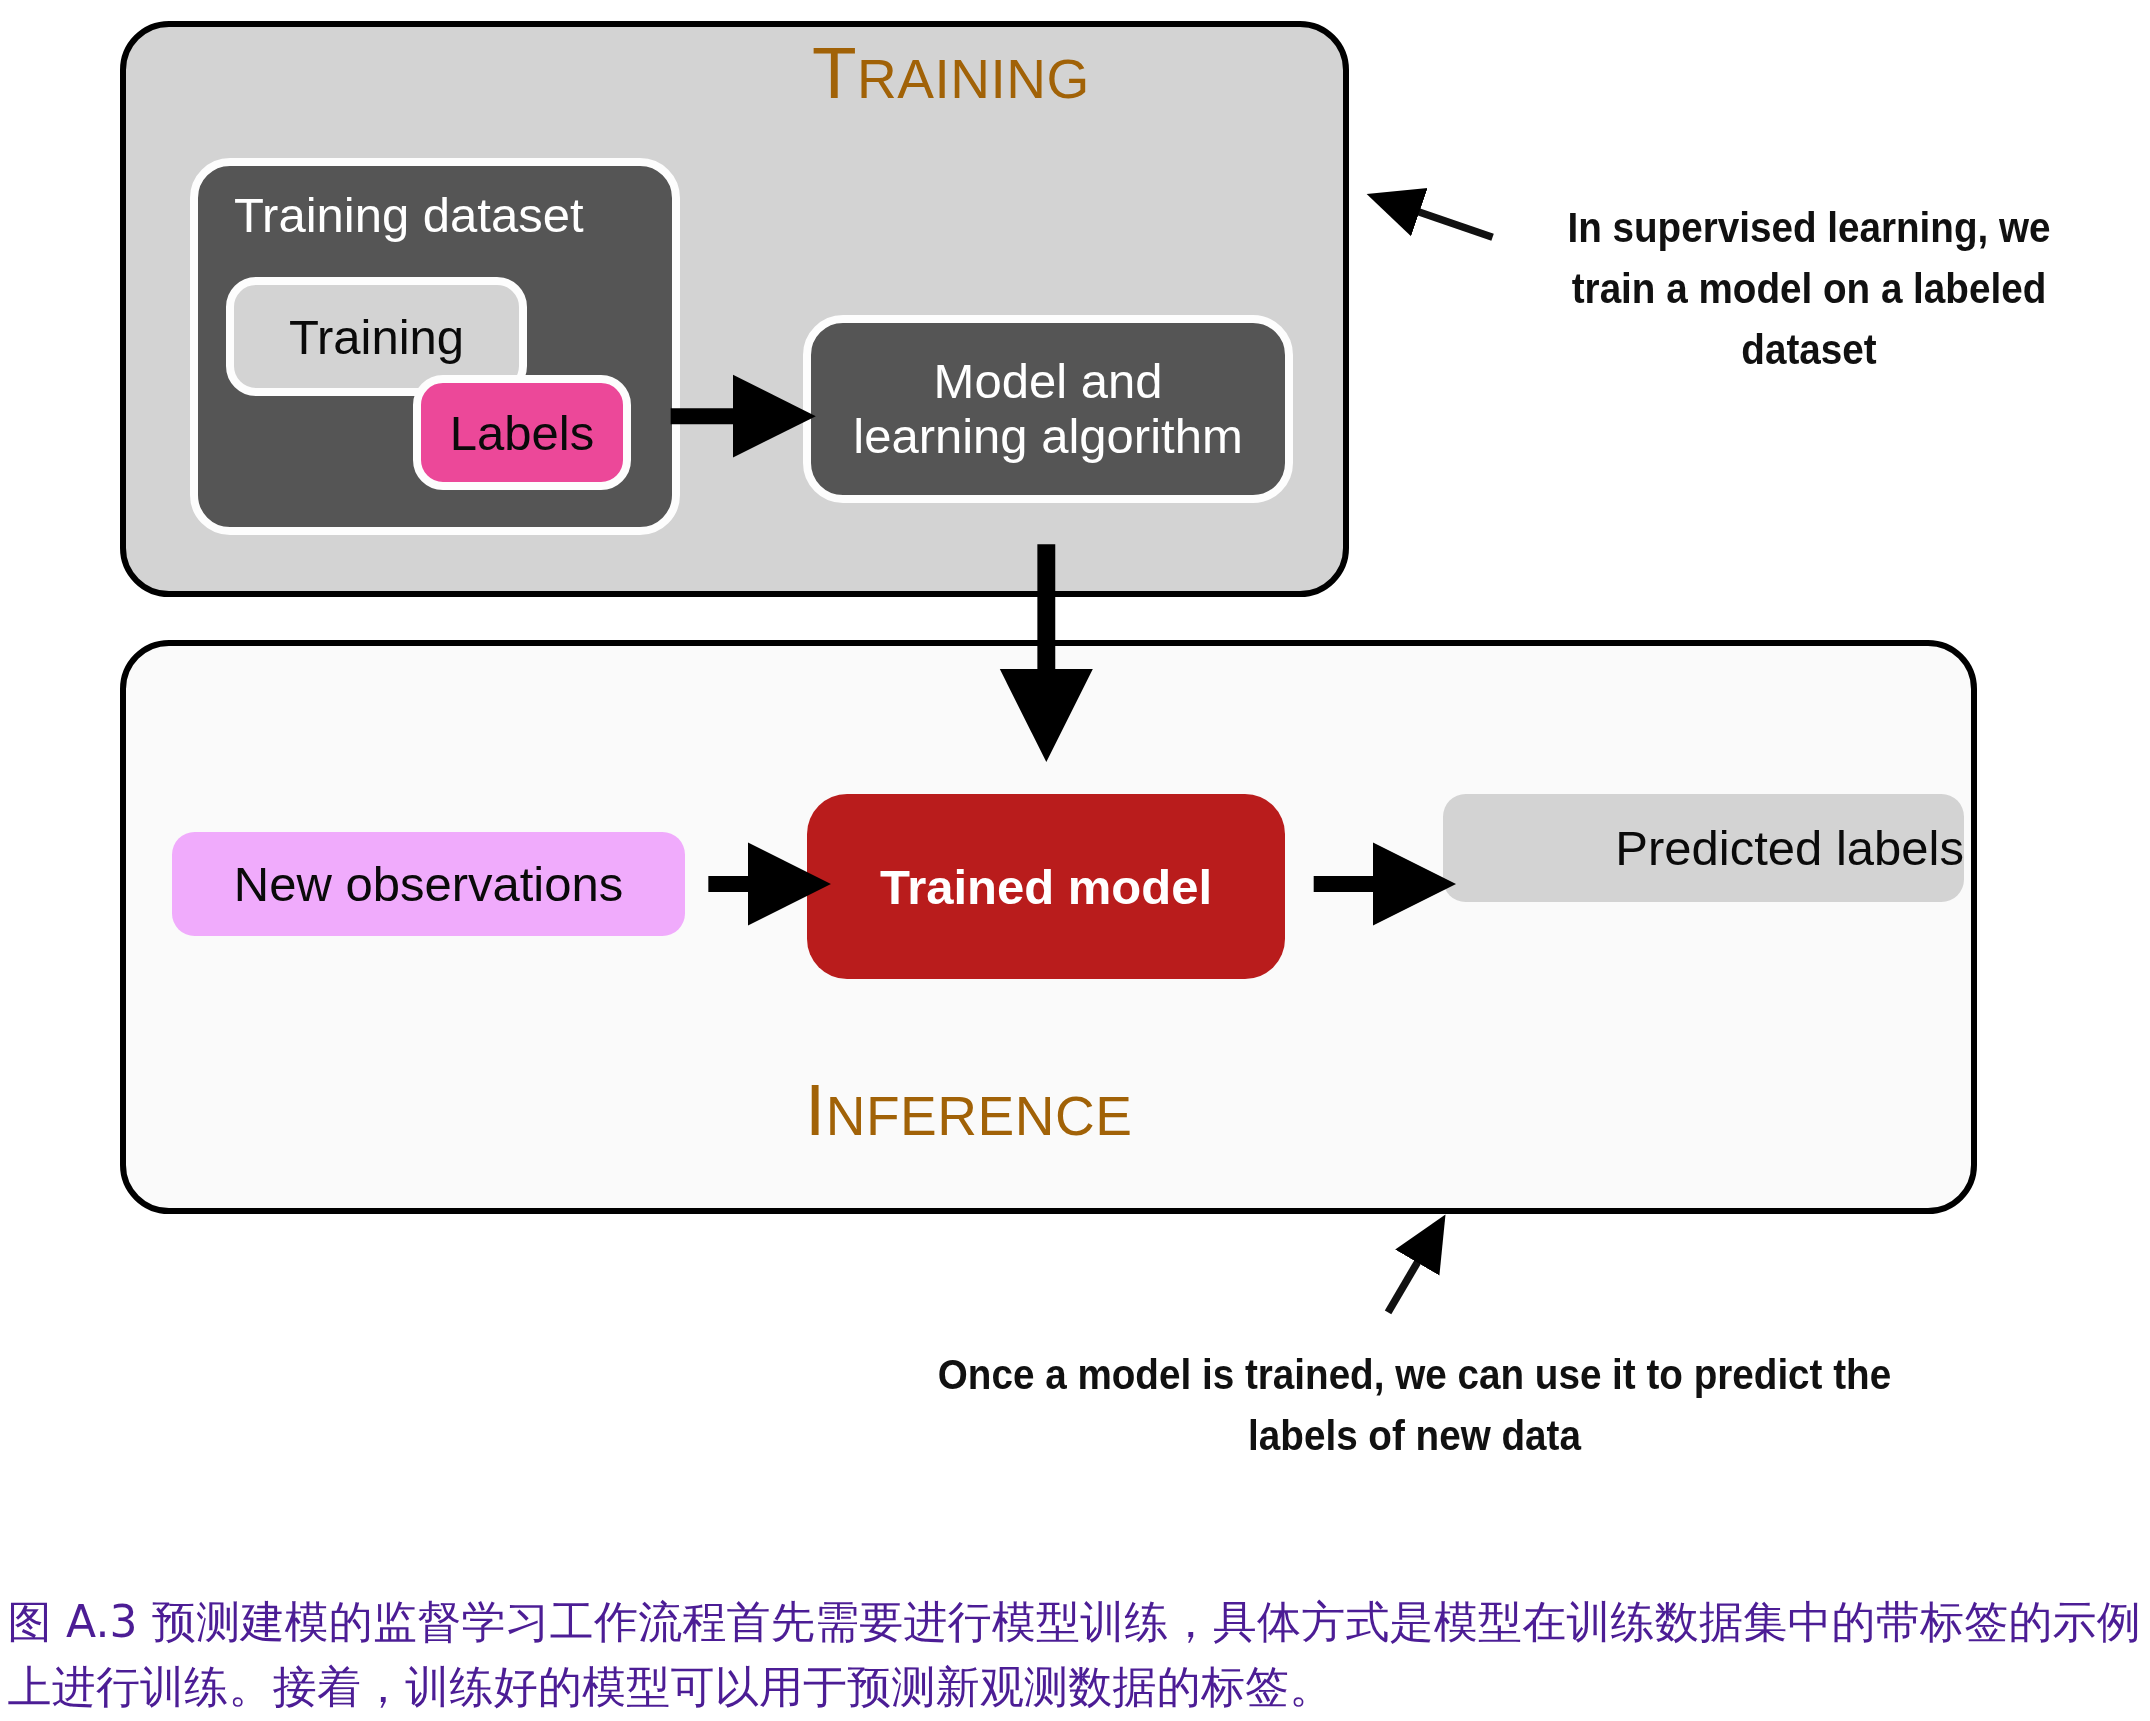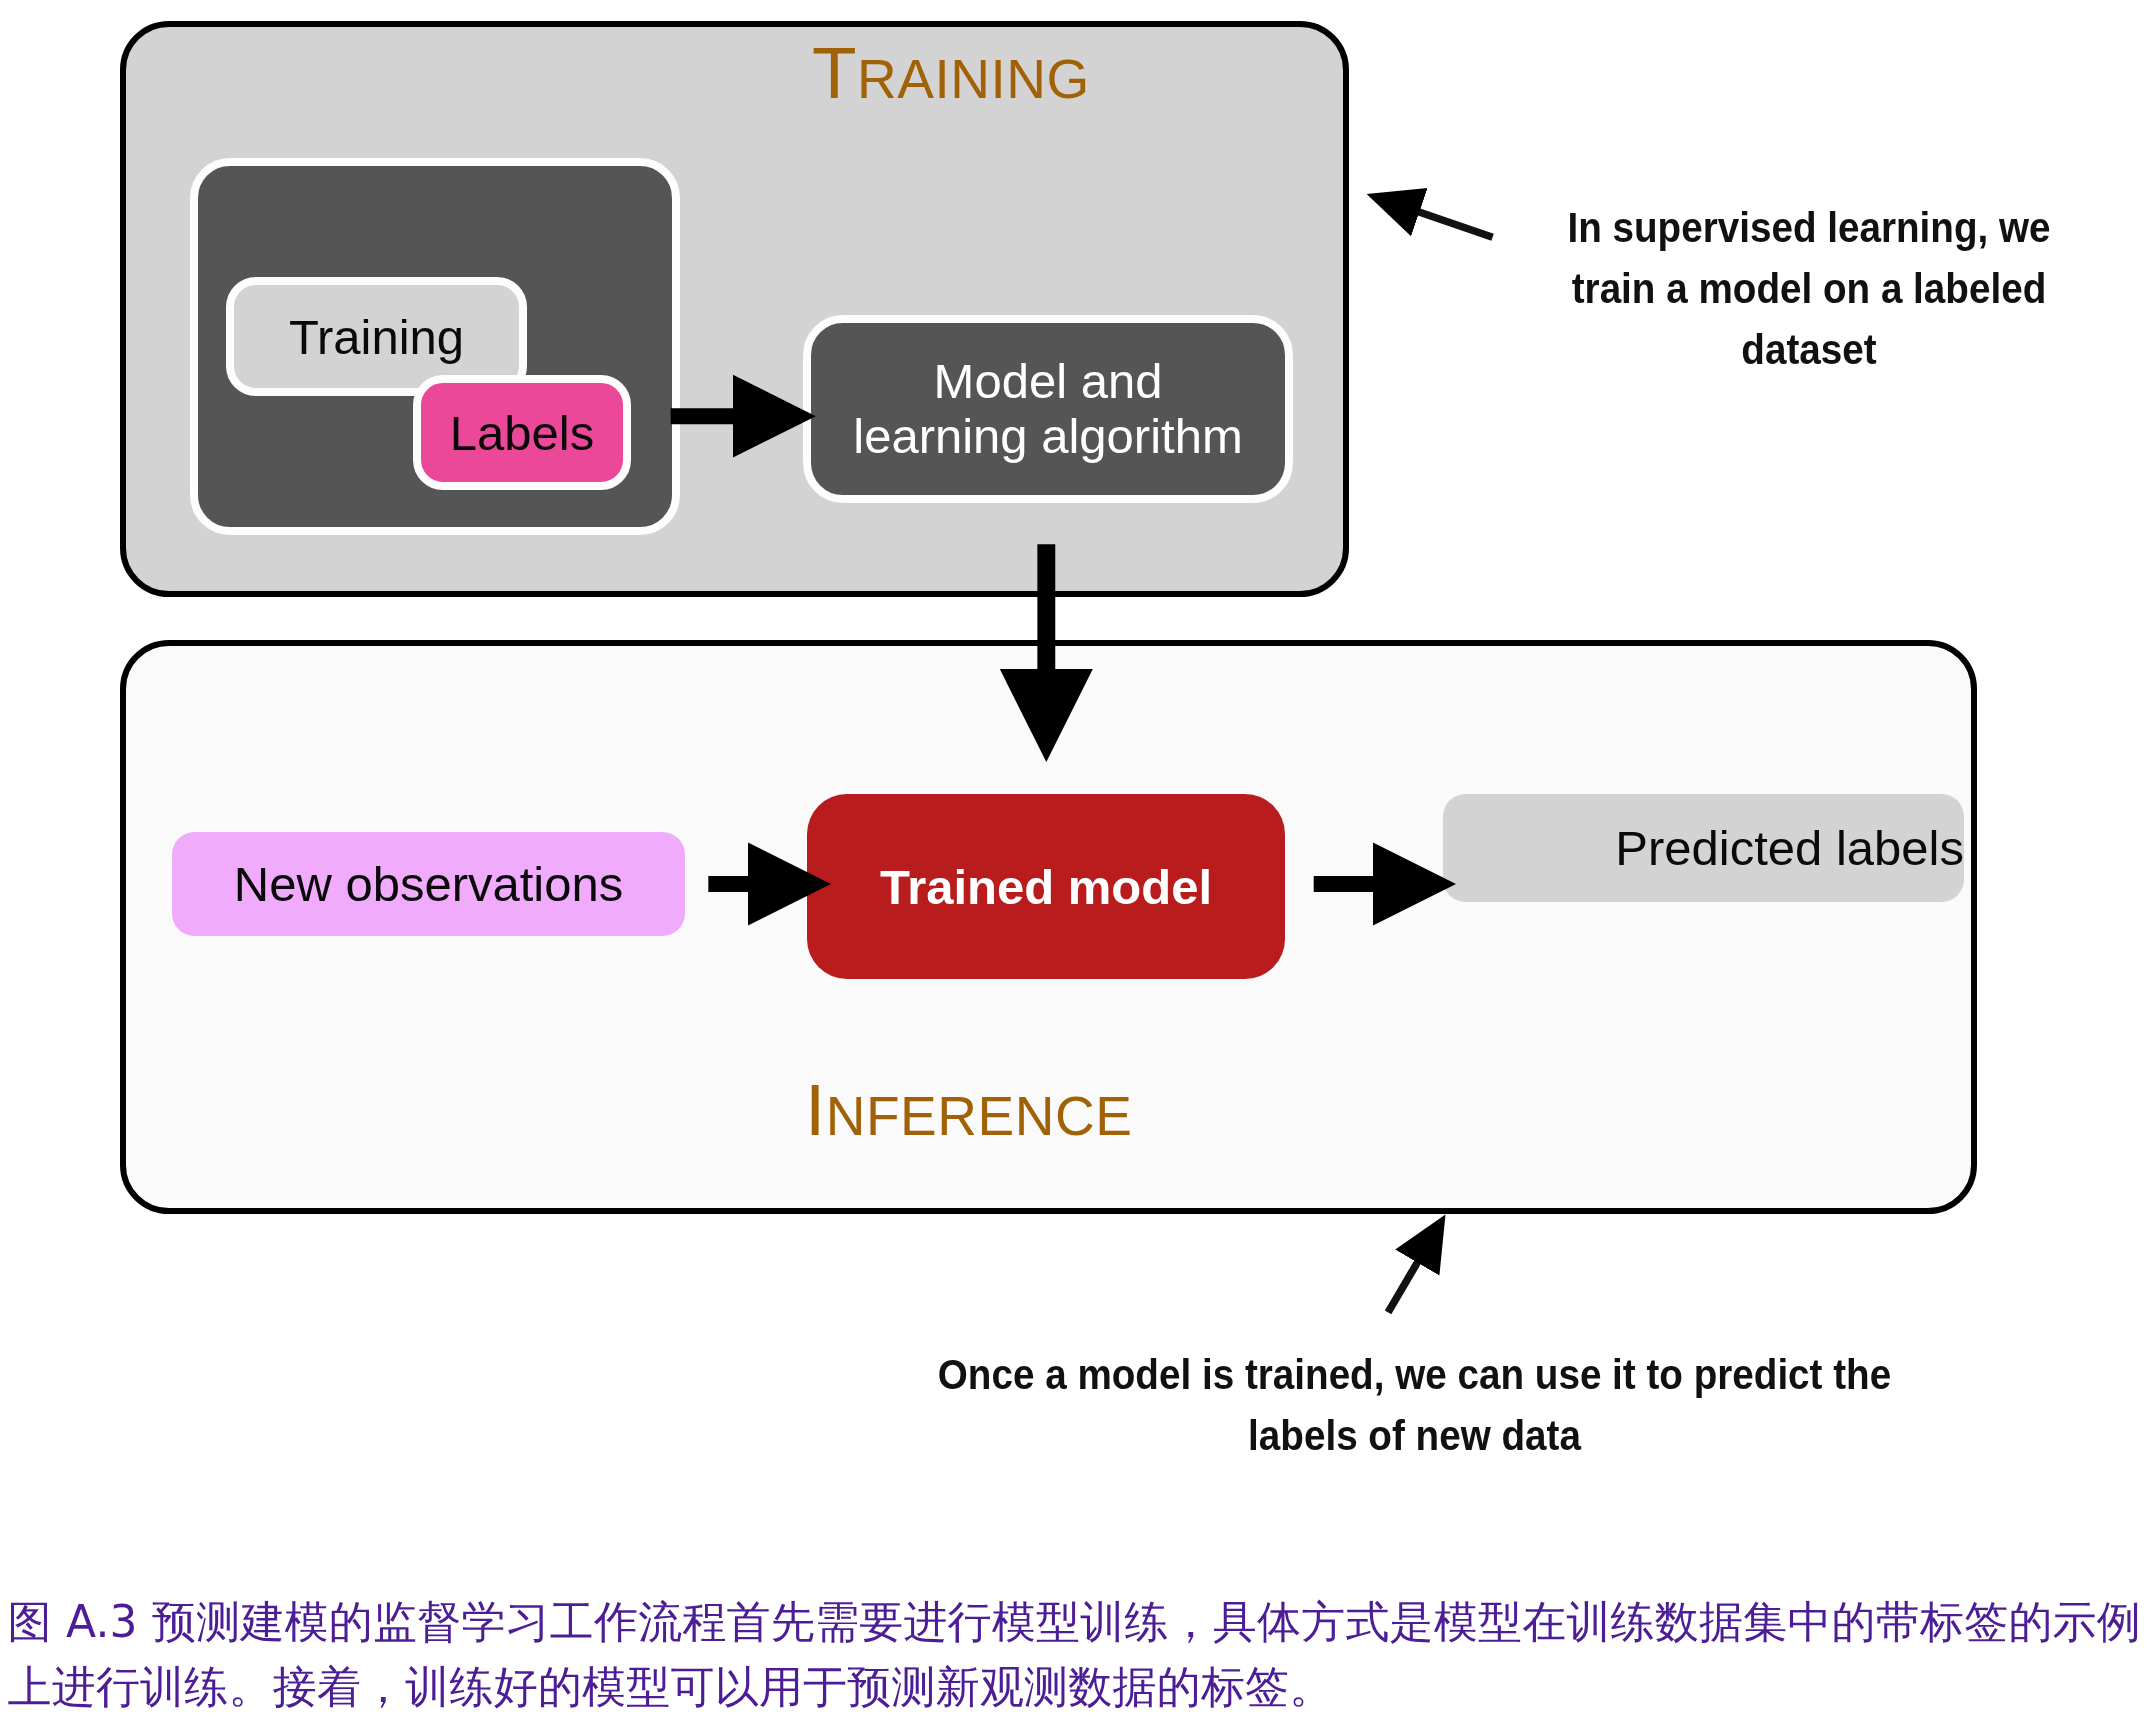--- a/index.html
+++ b/index.html
@@ -257,20 +257,21 @@
 </head>
 <body>
 
 <div id="figure">
 
   <div class="panel" id="training-panel"></div>
 
   <div class="section-title" id="training-title"><span class="cap">T</span><span class="rest">RAINING</span></div>
 
   <div id="training-dataset-box">
+    <div id="training-dataset-label">Training dataset</div>
     <div id="examples-box">
       <span class="inner-chip-label">Training</span>
     </div>
     <div id="labels-box">
       <span class="inner-chip-label">Labels</span>
     </div>
   </div>
 
   <div id="model-box">
     <span class="line">Model and</span>

